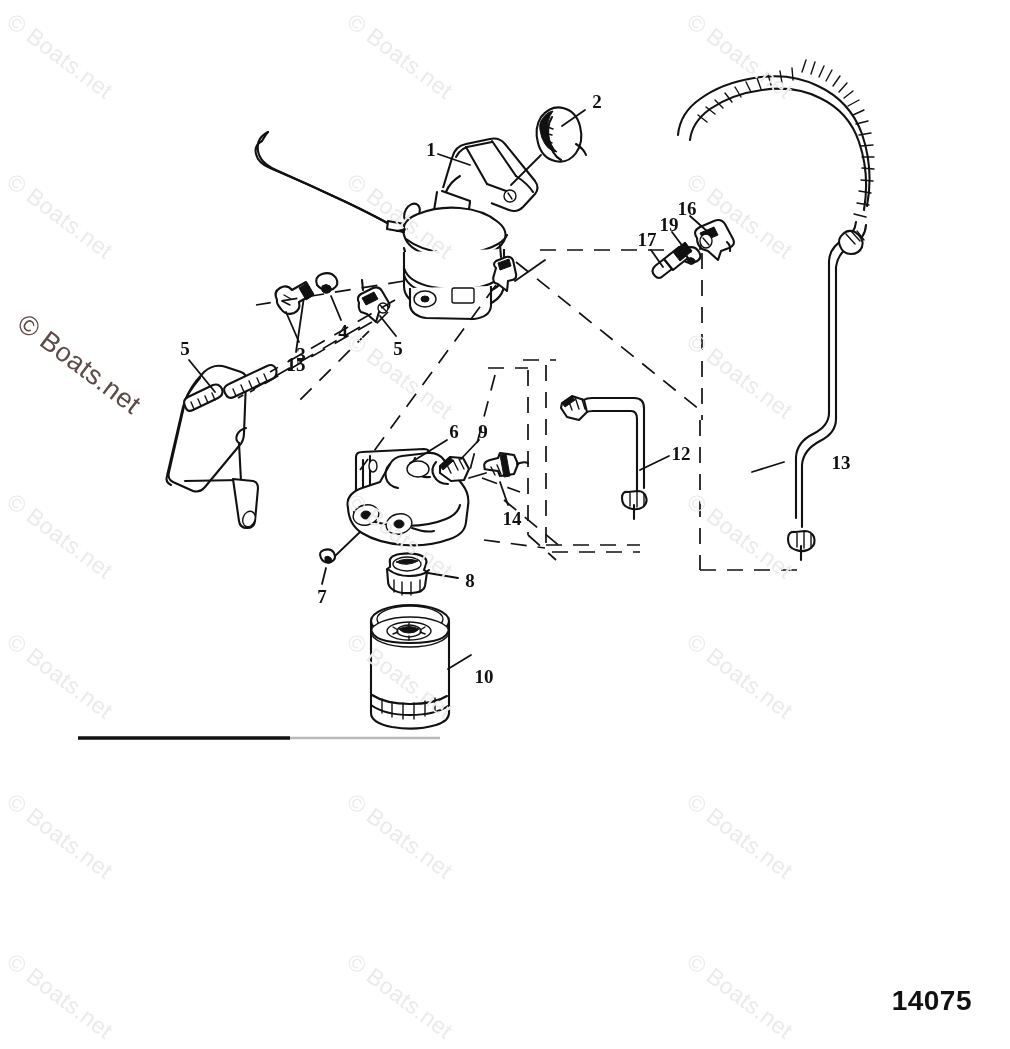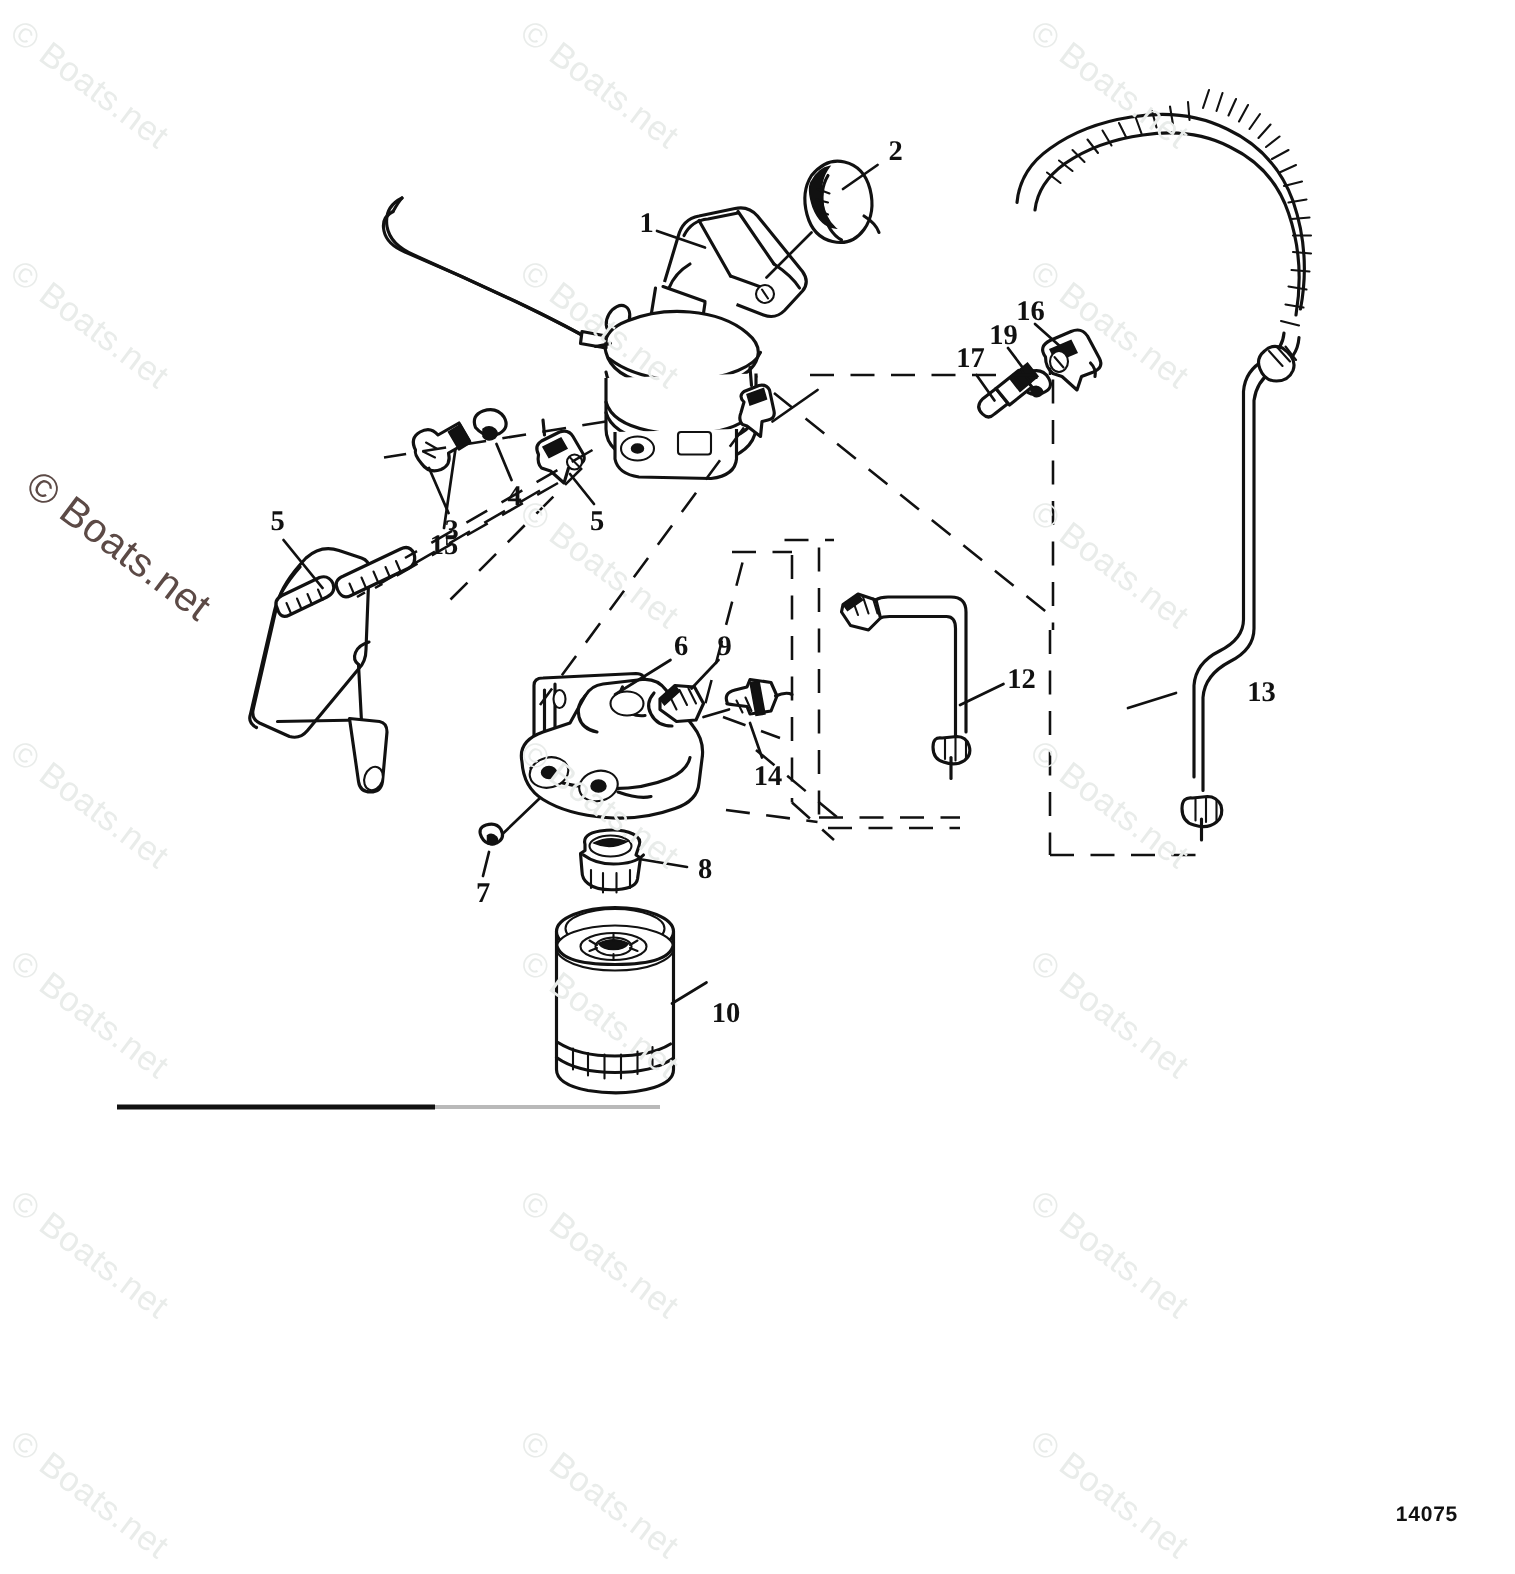--- a/index.html
+++ b/index.html
@@ -64,21 +64,21 @@
     color: #111111;
     line-height: 1;
     transform: translate(-50%, -50%);
   }
   #figure-number {
     position: absolute;
     right: 38px;
     bottom: 32px;
     font-family: "Liberation Sans", sans-serif;
     font-weight: bold;
-    font-size: 14px;
+    font-size: 28px;
     color: #111111;
     letter-spacing: 0.5px;
     z-index: 9;
   }
 </style>
 </head>
 <body>
 
 <div id="page">
 

